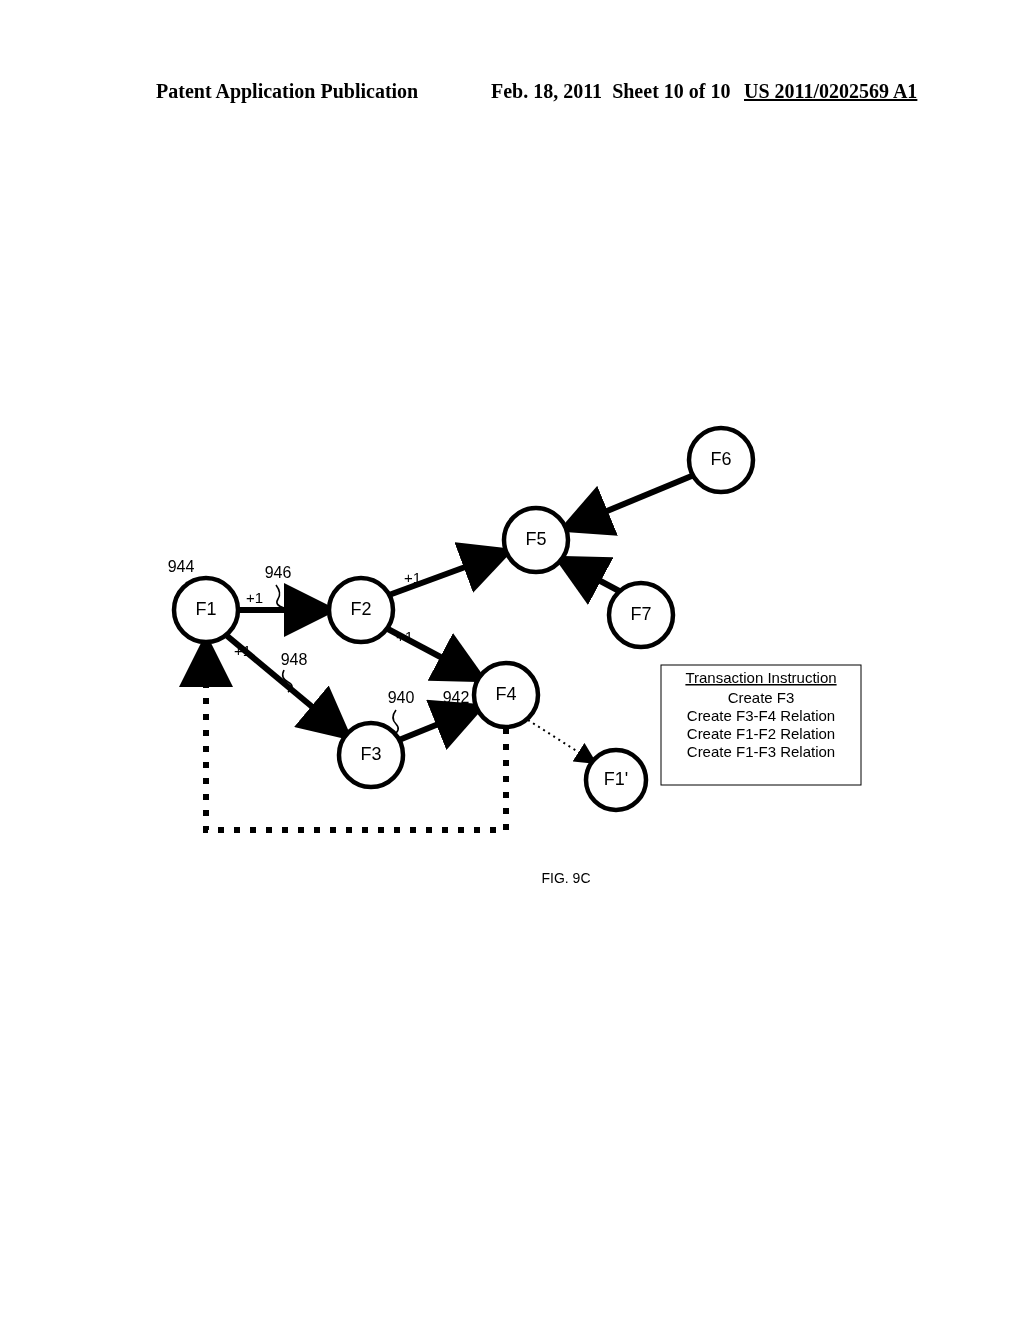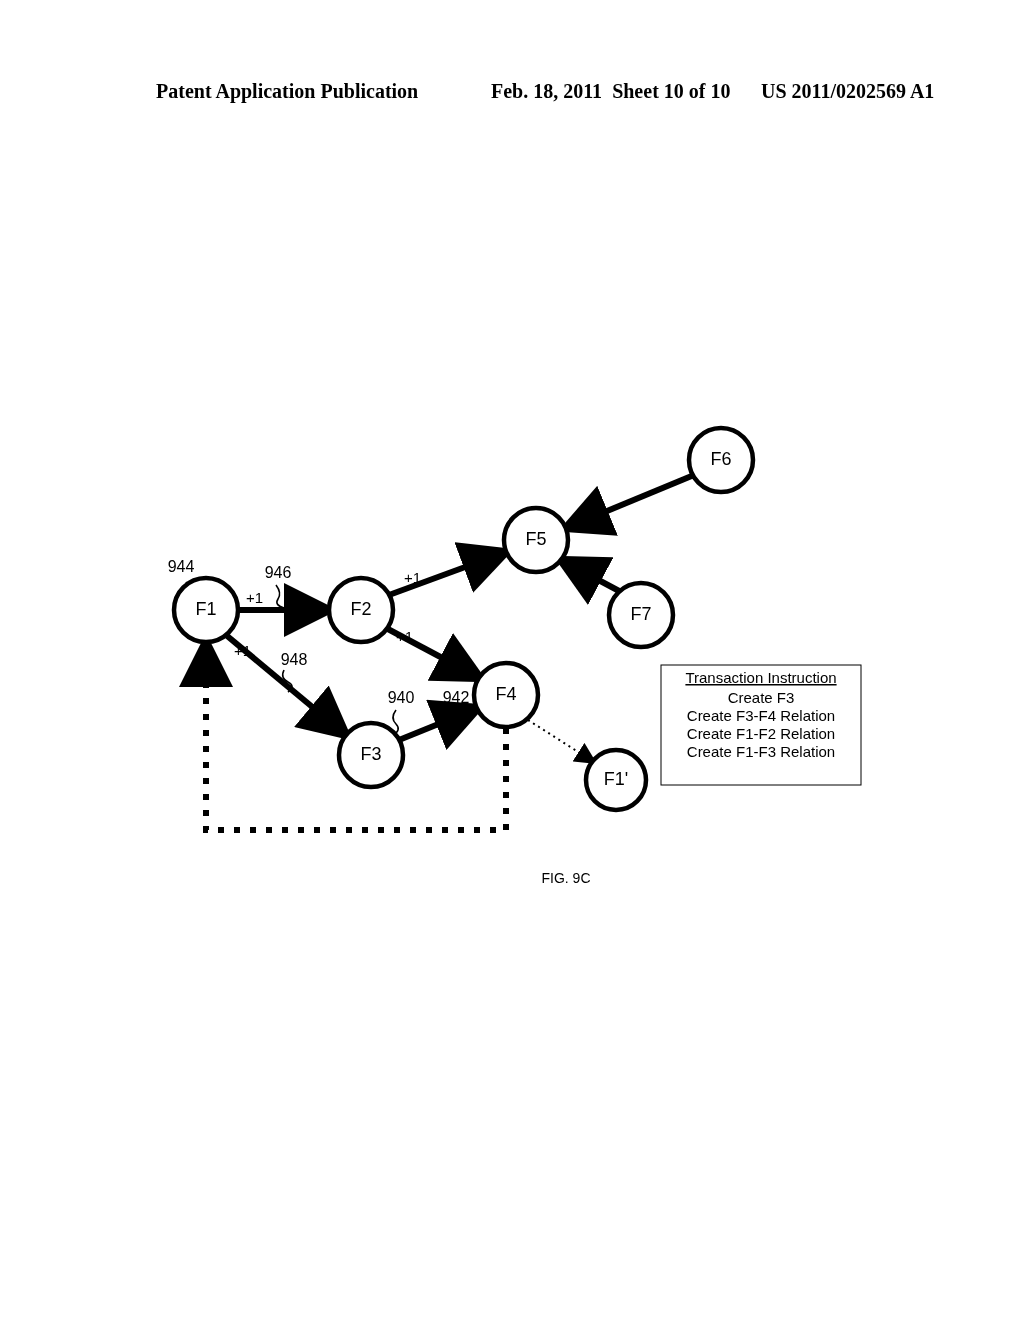--- a/index.html
+++ b/index.html
@@ -28,21 +28,22 @@
   .header .left {
     position: absolute;
     left: 130px;
   }
   .header .mid {
     position: absolute;
     left: 465px;
   }
   .header .right {
     position: absolute;
-    left: 735px;
+    left: 718px;
+    text-decoration: underline;
   }
   .figcap {
     position: absolute;
     left: 0;
     width: 1024px;
     text-align: center;
     font-family: Arial, Helvetica, sans-serif;
     font-size: 14px;
     top: 870px;
     padding-left: 28px;

